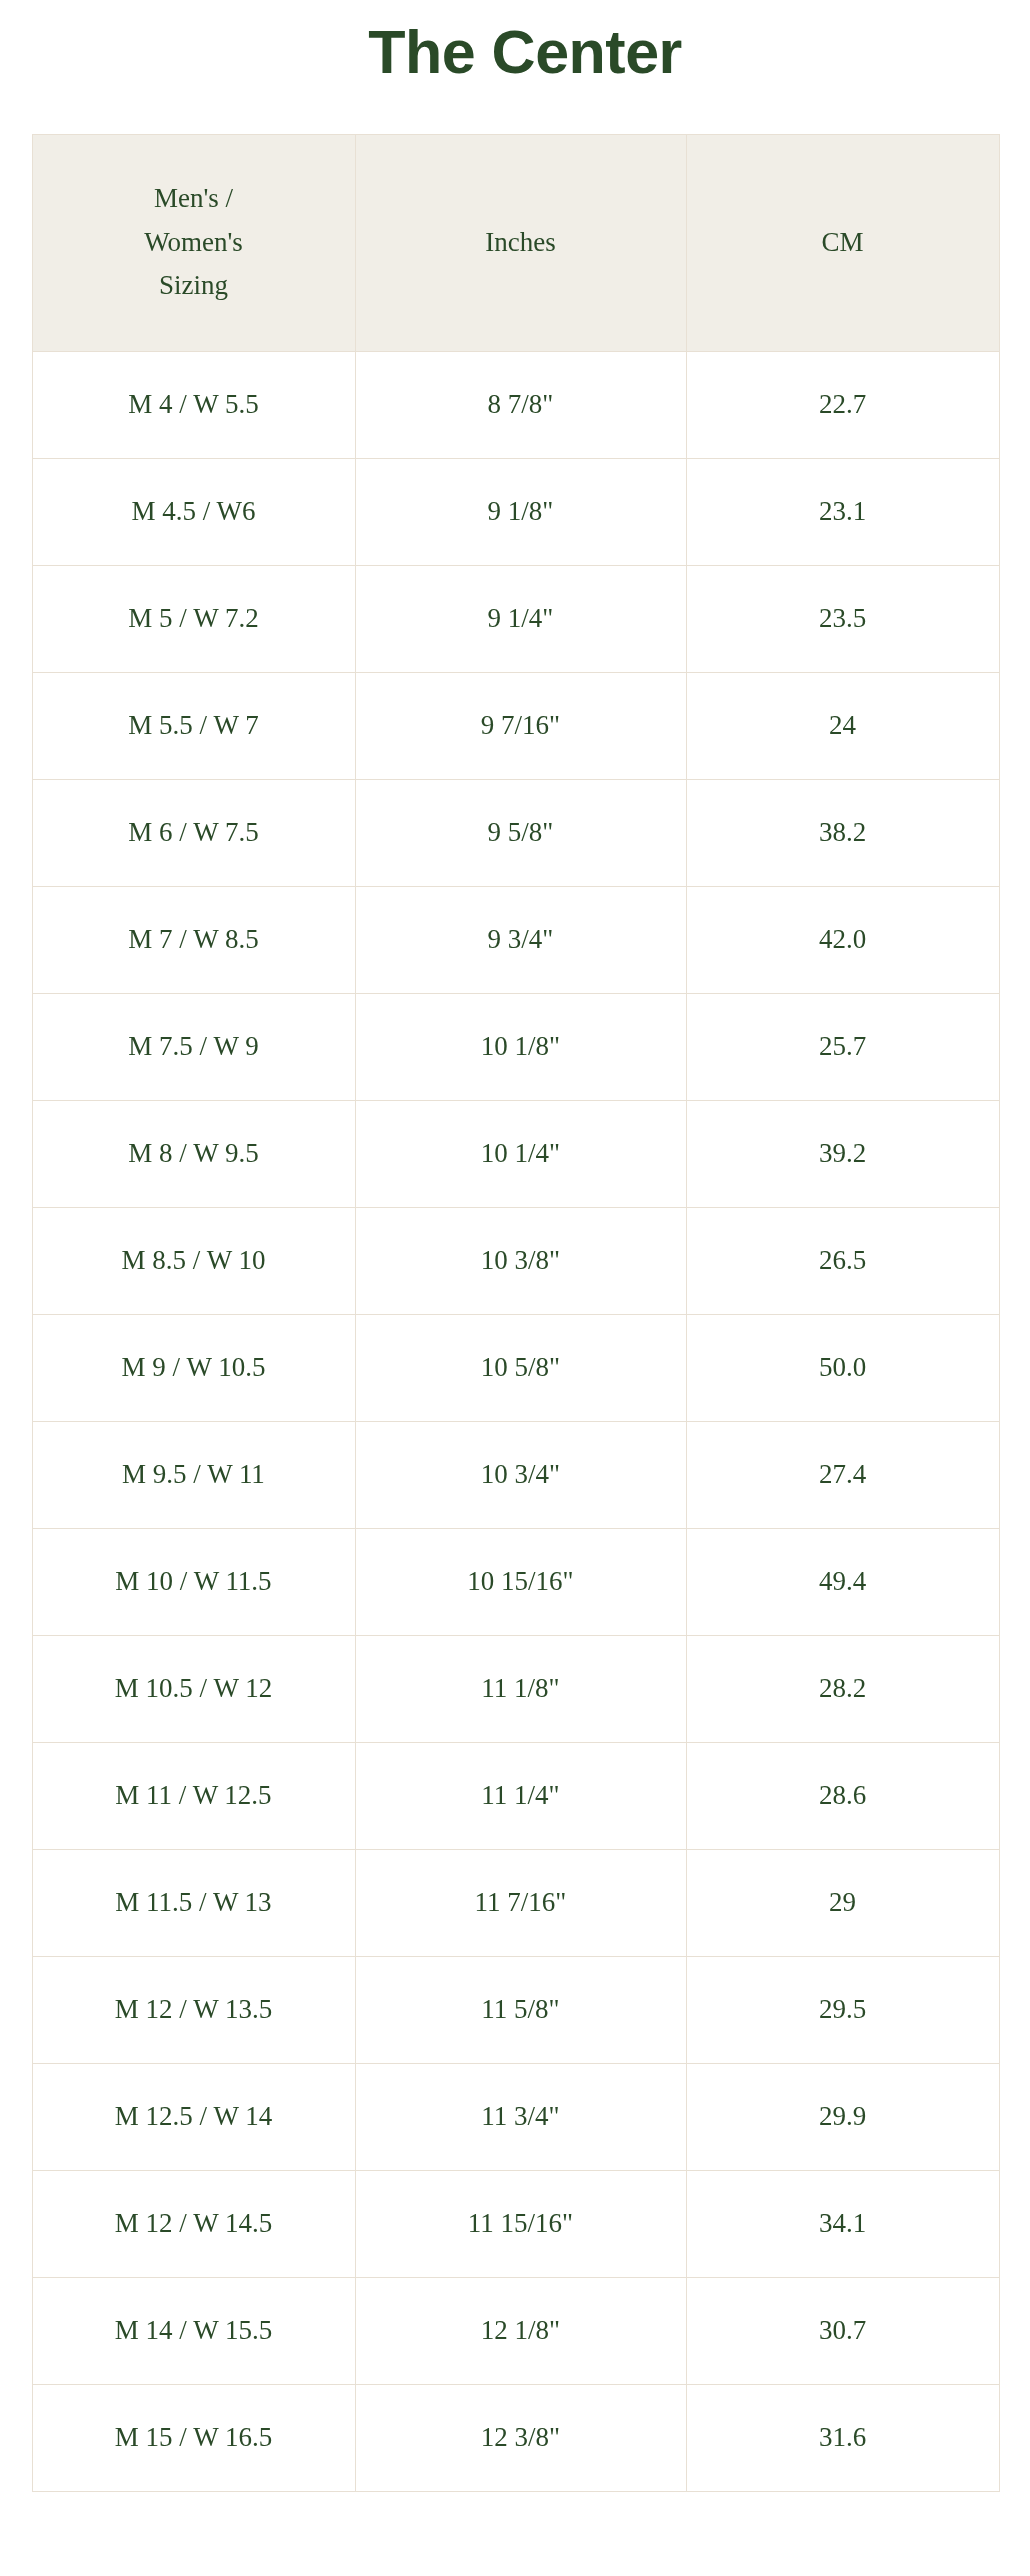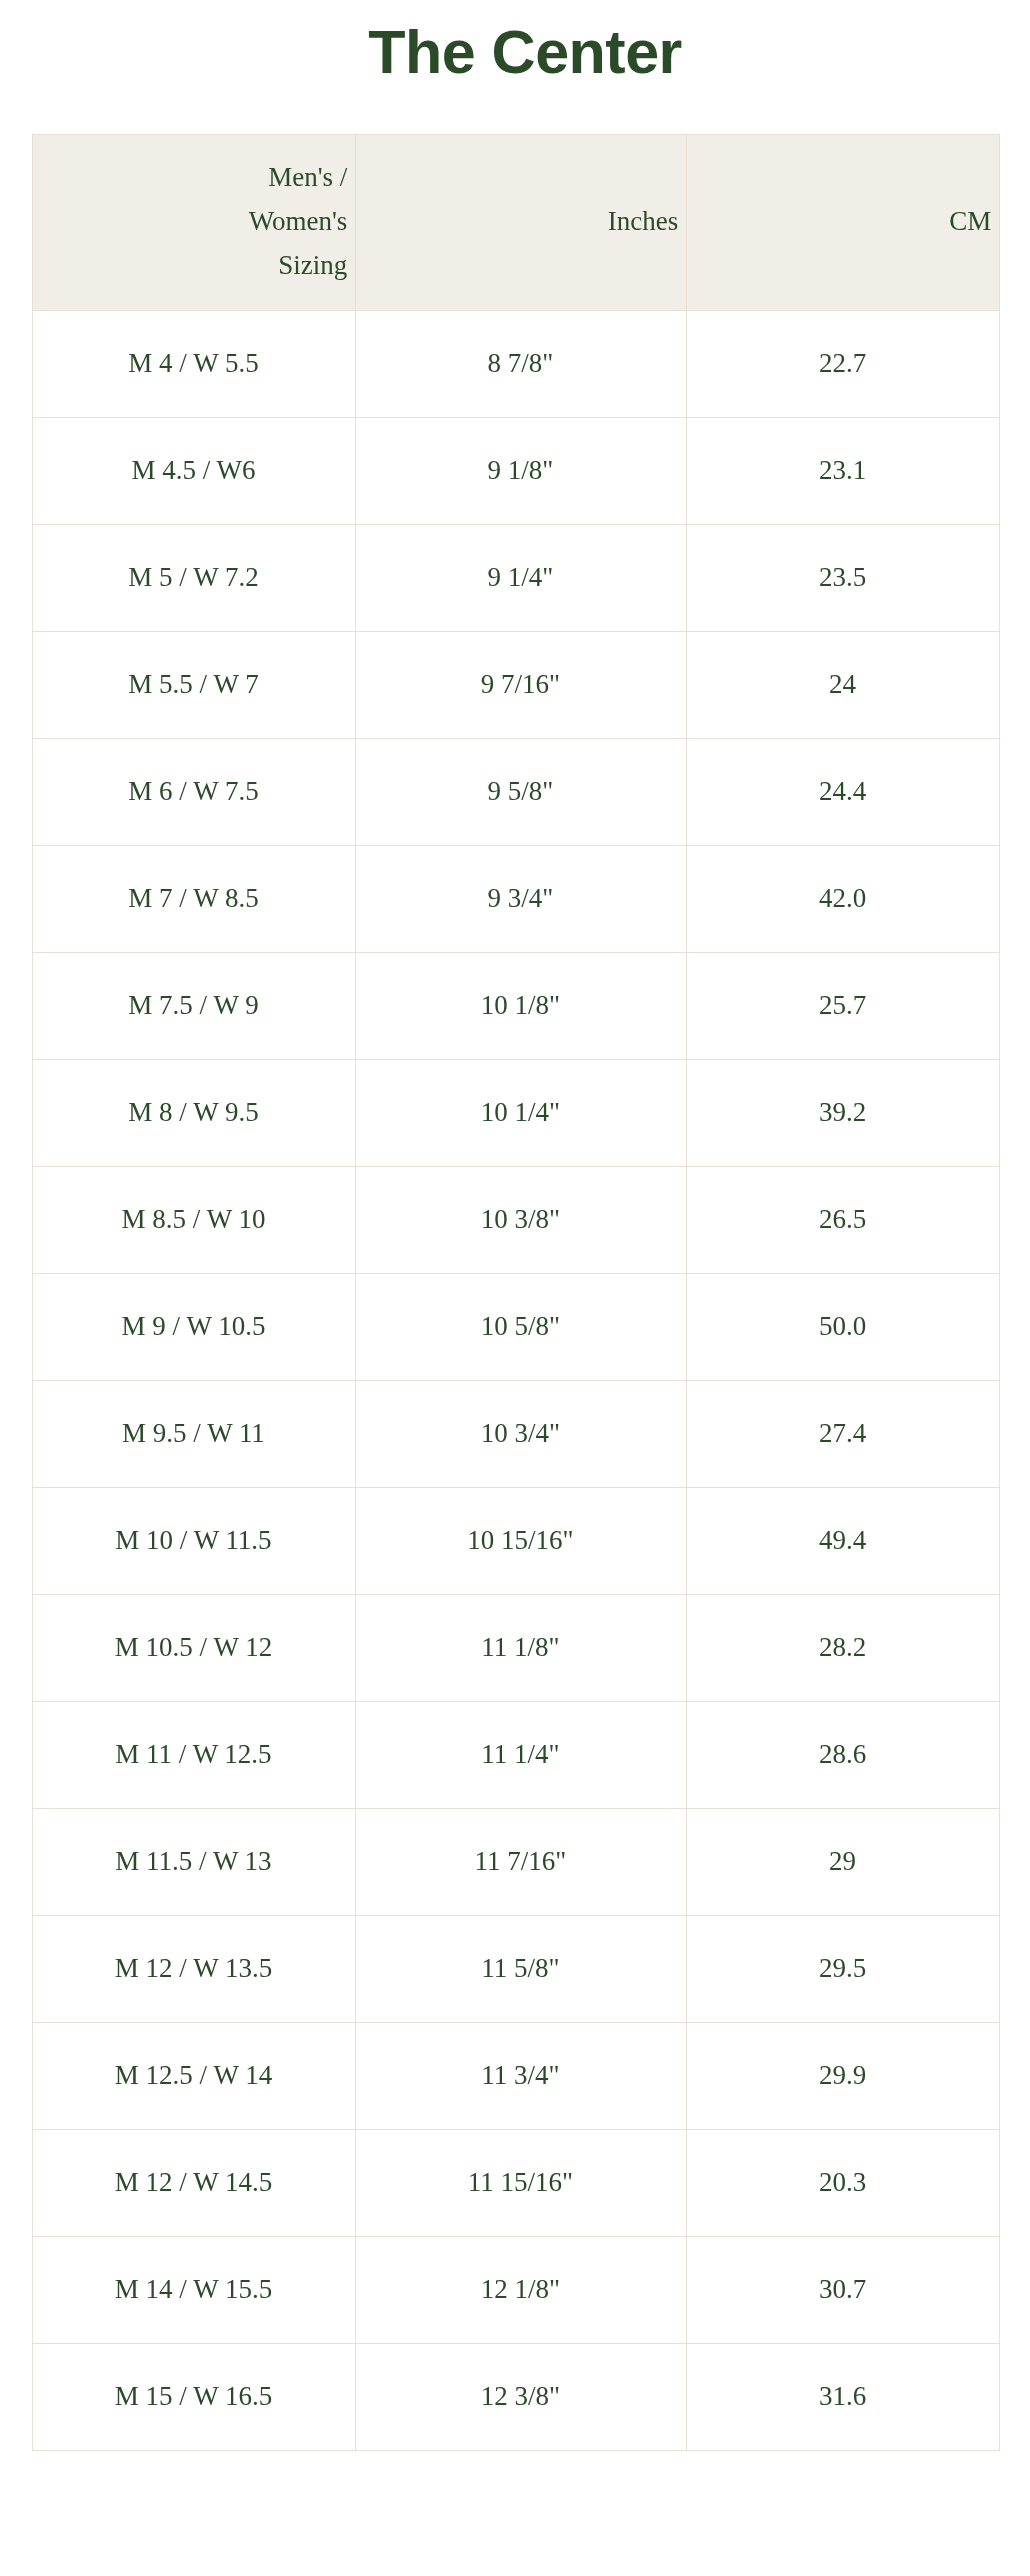--- a/index.html
+++ b/index.html
@@ -55,23 +55,23 @@
     border: 1px solid #E8E0D4;
   }
 
   table.size-table col.c1 { width: 323px; }
   table.size-table col.c2 { width: 331px; }
   table.size-table col.c3 { width: 313px; }
 
   table.size-table thead th {
     background: #F1EEE7;
     border: 1px solid #E8E0D4;
-    height: 176px;
+    height: 217px;
     vertical-align: middle;
-    text-align: right;
+    text-align: center;
     font-weight: 400;
     font-size: 27px;
     line-height: 1.62;
     color: #2A4A28;
     padding: 5.2px 7.2px;
   }
 
   table.size-table tbody td {
     background: #FFFFFF;
     border: 1px solid #E8E0D4;
@@ -131,21 +131,21 @@
             <td>23.5</td>
           </tr>
           <tr>
             <td>M 5.5 / W 7</td>
             <td>9 7/16"</td>
             <td>24</td>
           </tr>
           <tr>
             <td>M 6 / W 7.5</td>
             <td>9 5/8"</td>
-            <td>24.4</td>
+            <td>38.2</td>
           </tr>
           <tr>
             <td>M 7 / W 8.5</td>
             <td>9 3/4"</td>
             <td>42.0</td>
           </tr>
           <tr>
             <td>M 7.5 / W 9</td>
             <td>10 1/8"</td>
             <td>25.7</td>
@@ -196,21 +196,21 @@
             <td>29.5</td>
           </tr>
           <tr>
             <td>M 12.5 / W 14</td>
             <td>11 3/4"</td>
             <td>29.9</td>
           </tr>
           <tr>
             <td>M 12 / W 14.5</td>
             <td>11 15/16"</td>
-            <td>20.3</td>
+            <td>34.1</td>
           </tr>
           <tr>
             <td>M 14 / W 15.5</td>
             <td>12 1/8"</td>
             <td>30.7</td>
           </tr>
           <tr>
             <td>M 15 / W 16.5</td>
             <td>12 3/8"</td>
             <td>31.6</td>

